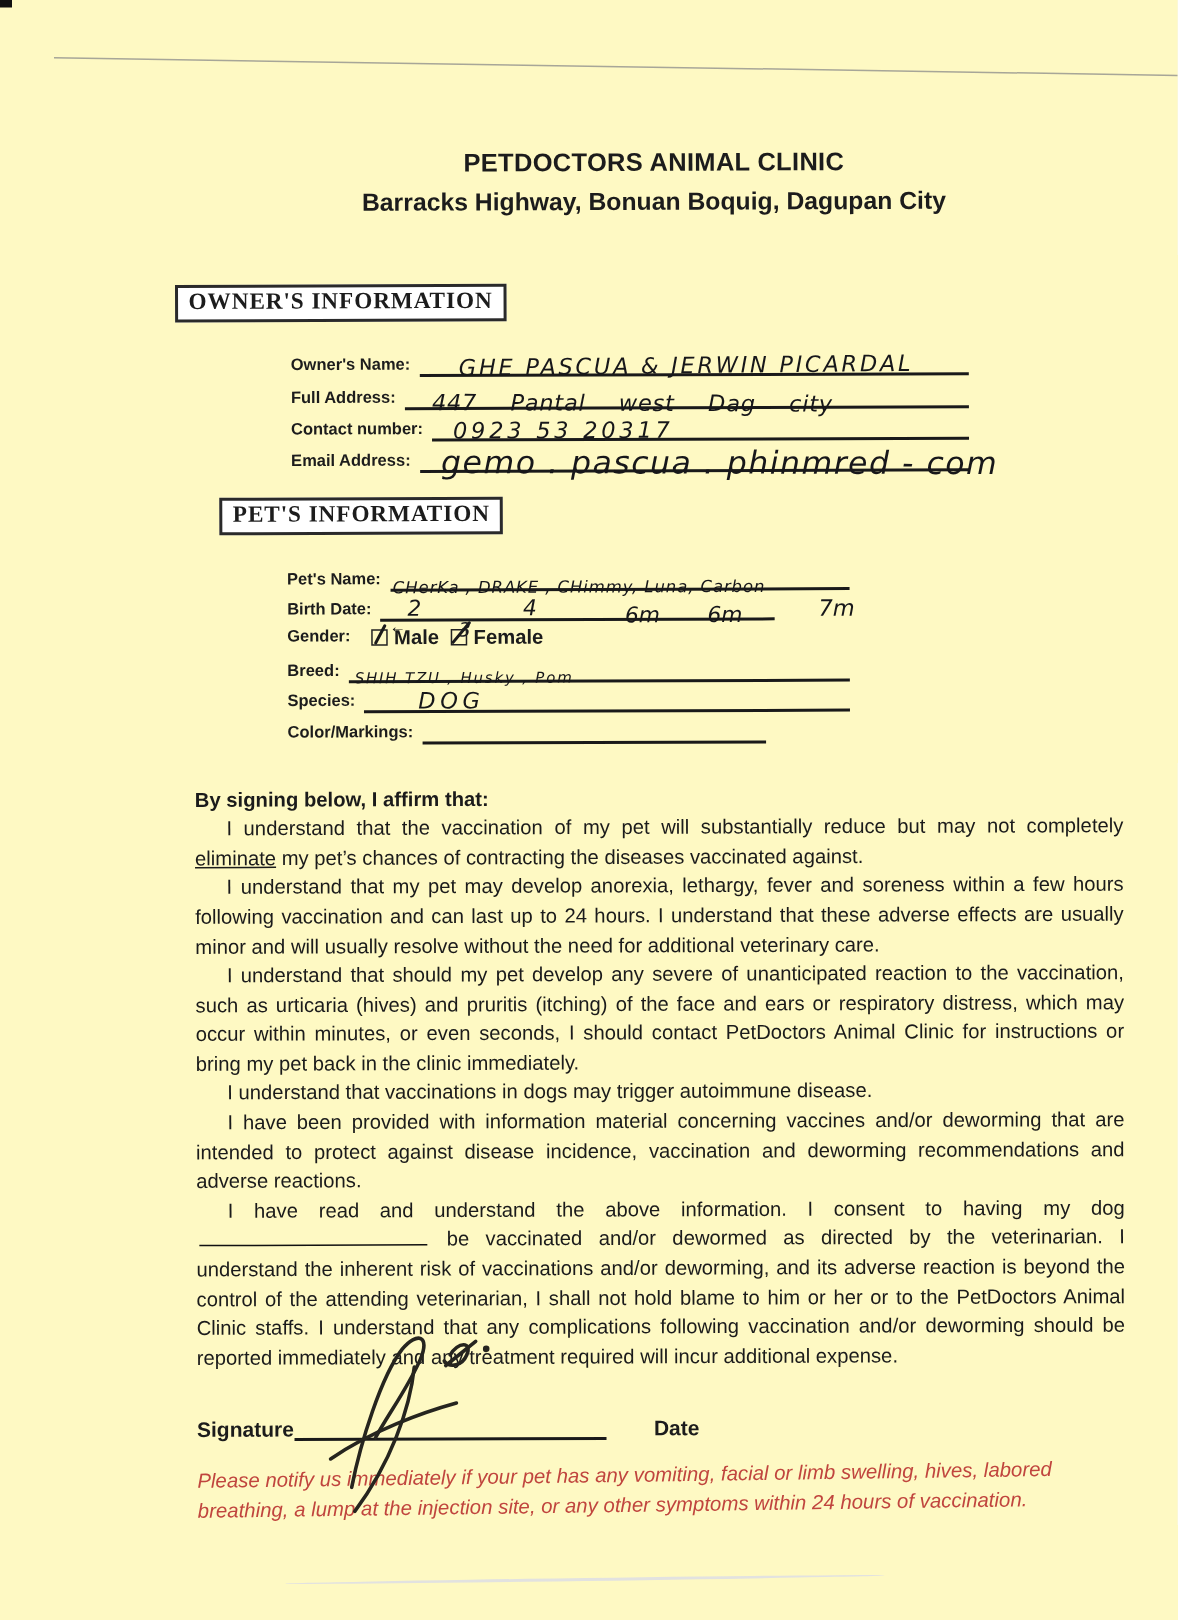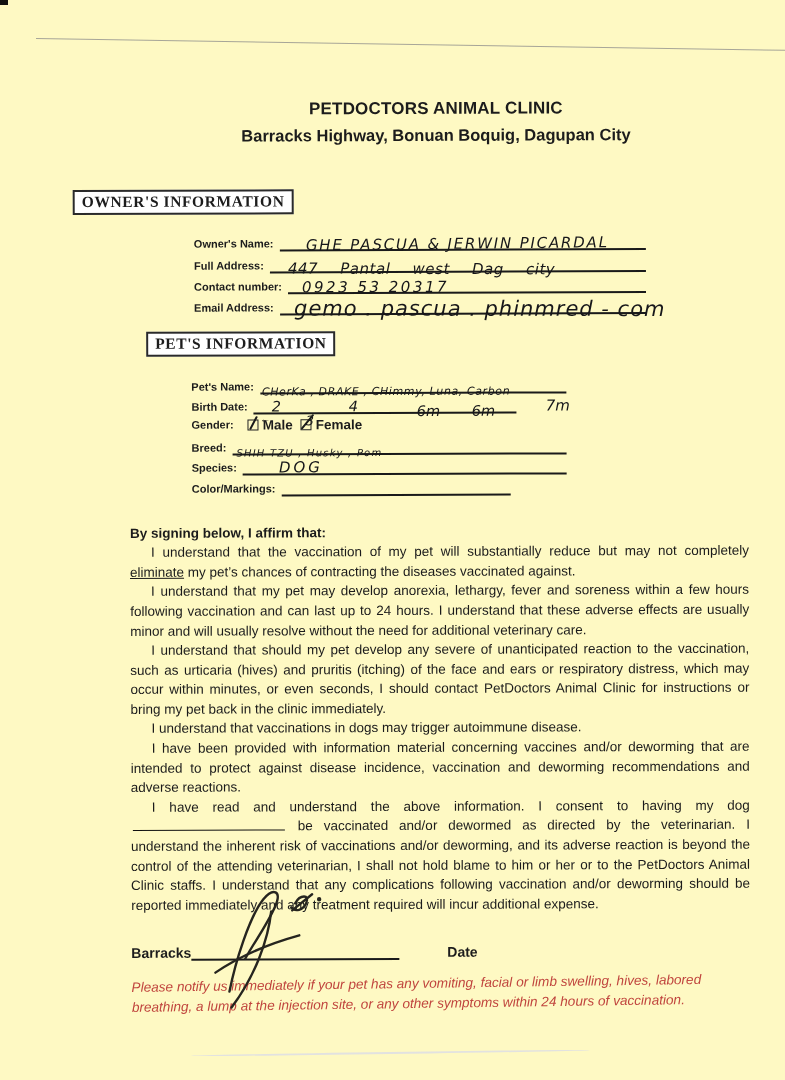--- a/index.html
+++ b/index.html
@@ -22,21 +22,21 @@
   .header { margin:99px 0 0 128px; width:615px; text-align:center; }
   .clinic-name { font-size:17px; font-weight:bold; letter-spacing:.2px; }
   .clinic-address { font-size:16.5px; font-weight:bold; margin-top:7px; }
 
   
   .section-title {
     display:inline-block; border:2px solid #2a2a2a; padding:1px 7px 2px 7px;
     font-family:"Liberation Serif", serif; font-weight:bold; font-size:15.5px;
     letter-spacing:.6px; background:#fff;
   }
-  .owner-title { margin:44px 0 0 72px; }
+  .owner-title { margin:44px 0 0 116px; }
   .pet-title   { margin:16px 0 0 145px; }
 
   
   .fields { position:relative; }
   .owner-fields { margin:16px 0 0 193px; width:452px; }
   .pet-fields   { margin:17px 0 0 190px; width:375px; }
   .field-row { display:flex; align-items:flex-end; height:21.3px; position:relative; }
   .pet-fields .field-row { height:20.4px; }
   .flabel { font-weight:bold; font-size:11px; white-space:nowrap; padding-right:6px; line-height:16px; }
   .fline { flex:1; border-bottom:2px solid #1a1a1a; position:relative; height:100%; overflow:visible; }
@@ -79,21 +79,21 @@
   .bodytext p { margin:0; text-indent:21px; }
   p.affirm-head { font-weight:bold; text-indent:0; }
   .ul { text-decoration:underline; }
   .inline-blank { display:inline-block; width:152px; border-bottom:1.6px solid #111;
     height:12px; margin:0 2px; }
 
   
   .sigrow { display:flex; align-items:flex-end; margin:26px 0 0 128px; width:540px; }
   .sigrow .flabel { font-size:14px; padding-right:0; }
   .sigline { width:208px; border-bottom:2.2px solid #1a1a1a; height:18px; position:relative; overflow:visible; }
-  .datelabel { margin-left:48px; }
+  .datelabel { margin-left:32px; }
   .dateline { width:182px; border-bottom:2.2px solid #1a1a1a; height:18px; position:relative; margin-left:4px; }
   .hw-date { left:16px; bottom:1px; font-size:16.5px; letter-spacing:2.5px; }
   .signature-svg { position:absolute; left:4px; bottom:-56px; width:155px; height:135px; overflow:visible; z-index:3; }
 
   
   .notice { margin:17px 0 0 128px; width:628px; color:#c0453e; font-style:italic;
     font-size:13.6px; line-height:20px; transform:rotate(-0.6deg); transform-origin:left top;
     font-weight:500; }
 </style>
 </head>
@@ -198,21 +198,21 @@
       <p class="affirm-head">By signing below, I affirm that:</p>
       <p><span>I understand that the vaccination of my pet will substantially reduce but may not completely</span> <span class="ul">eliminate</span> <span>my pet’s chances of contracting the diseases vaccinated against.</span></p>
       <p>I understand that my pet may develop anorexia, lethargy, fever and soreness within a few hours following vaccination and can last up to 24 hours. I understand that these adverse effects are usually minor and will usually resolve without the need for additional veterinary care.</p>
       <p>I understand that should my pet develop any severe of unanticipated reaction to the vaccination, such as urticaria (hives) and pruritis (itching) of the face and ears or respiratory distress, which may occur within minutes, or even seconds, I should contact PetDoctors Animal Clinic for instructions or bring my pet back in the clinic immediately.</p>
       <p>I understand that vaccinations in dogs may trigger autoimmune disease.</p>
       <p>I have been provided with information material concerning vaccines and/or deworming that are intended to protect against disease incidence, vaccination and deworming recommendations and adverse reactions.</p>
       <p><span>I have read and understand the above information. I consent to having my dog</span> <span class="inline-blank"></span> <span>be vaccinated and/or dewormed as directed by the veterinarian. I understand the inherent risk of vaccinations and/or deworming, and its adverse reaction is beyond the control of the attending veterinarian, I shall not hold blame to him or her or to the PetDoctors Animal Clinic staffs. I understand that any complications following vaccination and/or deworming should be reported immediately and any treatment required will incur additional expense.</span></p>
     </div>
 
     <div class="sigrow">
-      <span class="flabel">Barracks</span>
+      <span class="flabel">Signature</span>
       <span class="sigline">
         <svg class="signature-svg" viewBox="0 0 155 135" xmlns="http://www.w3.org/2000/svg">
           <g fill="none" stroke="#26251f" stroke-width="2.4" stroke-linecap="round">
             <path d="M34,112 C40,82 54,38 68,20 C78,8 87,11 80,27 C71,47 58,64 50,79"></path>
             <path d="M76,32 C73,60 60,96 36,128"></path>
             <path d="M20,93 C48,74 82,62 104,56"></path>
             <path d="M100,24 c5,-9 15,-9 11,0 c-3,7 -11,9 -15,4"></path>
             <path d="M97,31 l20,-16"></path>
           </g>
           <circle cx="124" cy="20" r="2.2" fill="#26251f"></circle>

